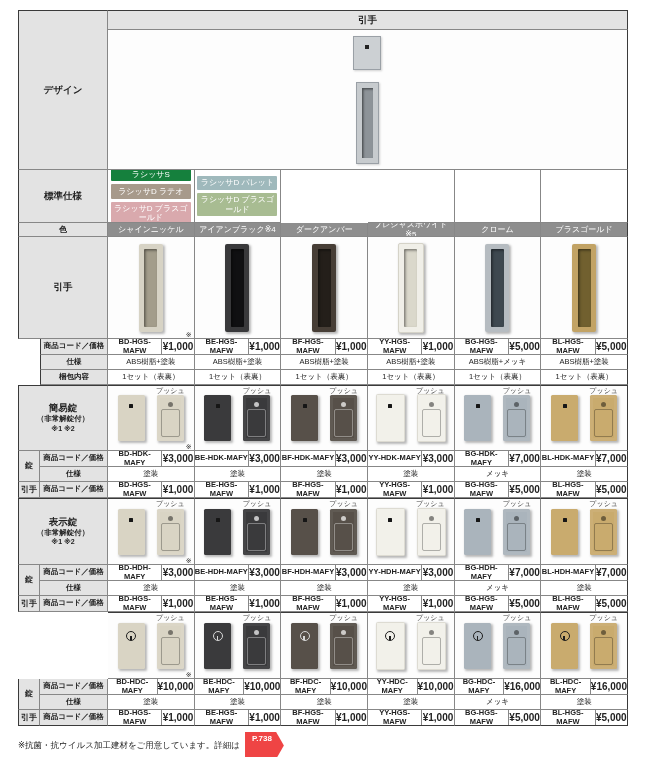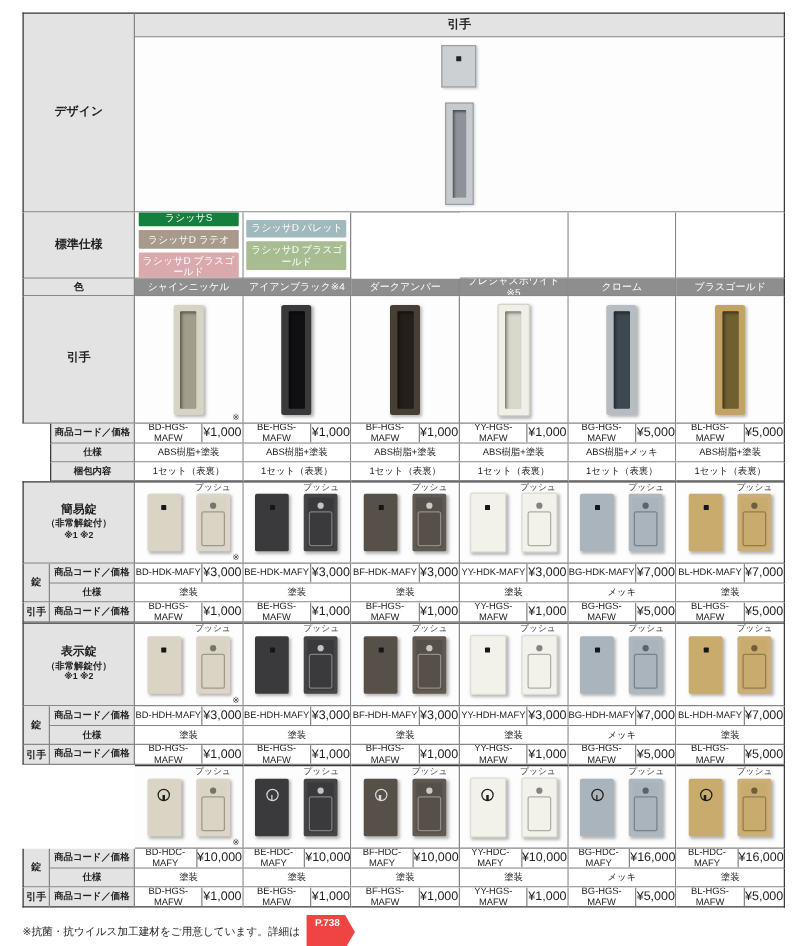--- a/index.html
+++ b/index.html
@@ -63,21 +63,21 @@
   .plate.dark .keyhole::after{background:#d8d8d8;}
   .f1{background:#d9d4c4;}
   .f2{background:#3a3a3c;}
   .f3{background:#575049;}
   .f4{background:#f2f1ea;border:1px solid #dddbd2;}
   .f5{background:#aab4bc;}
   .f6{background:#c9ab6e;}
   .push{position:absolute;top:1px;right:9px;font-size:7px;color:#444;}
   .ast{position:absolute;bottom:-1px;right:2px;font-size:7px;color:#333;}
   
-  .codeprice{padding:0;}
+  .codeprice{padding:0;font-weight:bold;}
   .codeprice .code{flex:1.7;display:flex;align-items:center;justify-content:center;border-right:1px solid #878787;height:100%;font-size:7.5px;}
   .codeprice .price{flex:1;display:flex;align-items:center;justify-content:center;height:100%;font-size:10px;}
   .small{font-size:7.5px;}
   
   .foot{position:absolute;left:18px;top:732px;display:flex;align-items:center;gap:5px;font-size:8.5px;color:#222;}
   .badge{background:#ef4444;color:#fff;font-size:8px;font-weight:bold;padding:2px 12px 16px 7px;clip-path:polygon(0 0,80% 0,100% 50%,80% 100%,0 100%);}
 </style>
 </head>
 <body>
 

